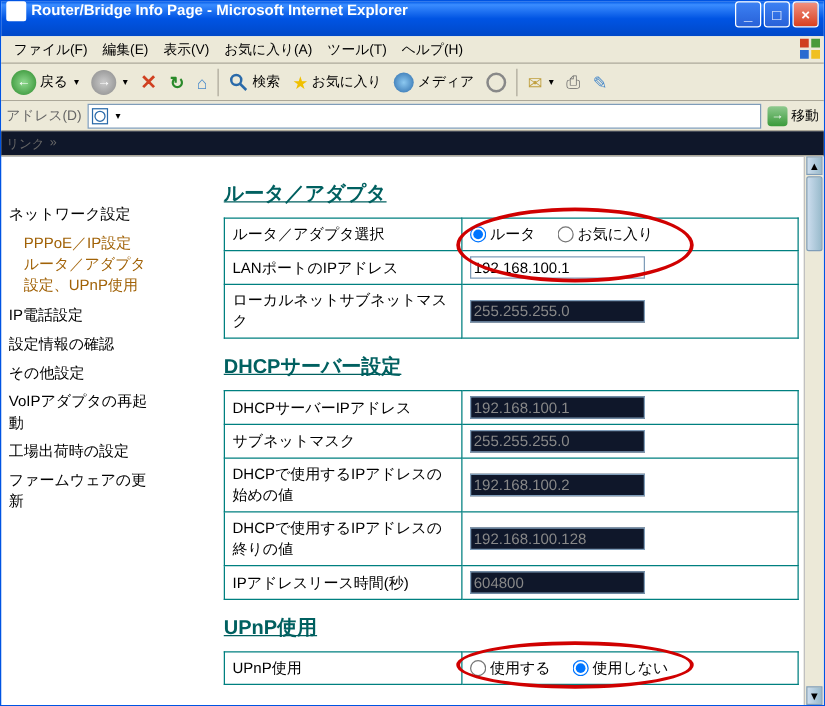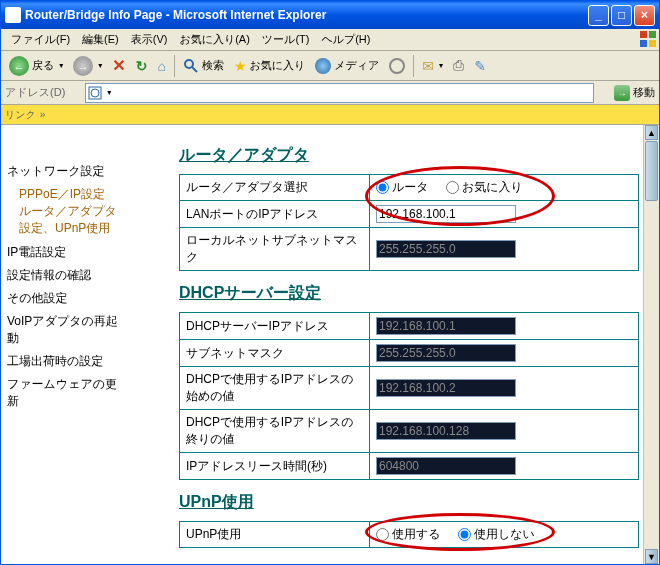--- a/index.html
+++ b/index.html
@@ -1,19 +1,19 @@
 <!DOCTYPE html>
 <html><head>
 <meta charset="utf-8">
 <style>
 * { box-sizing: border-box; margin: 0; padding: 0; }
 body { font-family: "MS PGothic", "Tahoma", sans-serif; font-size: 11px; background: #fff; }
 
 .window { width: 660px; height: 565px; border: 1px solid #0054e3; background: #fff; position: relative; }
-.titlebar { height: 28px; background: linear-gradient(to bottom, #0058e6 0%, #3a8cff 10%, #0054e3 50%, #0048c8 100%); color: #fff; display: flex; align-items: center; padding: 0 4px; font-weight: bold; font-size: 12px; }
+.titlebar { height: 28px; background: linear-gradient(to bottom, #0058e6 0%, #3a8cff 10%, #0054e3 50%, #0048c8 100%); color: #fff; display: flex; padding: 0 4px; font-weight: bold; font-size: 12px; }
 .titlebar .title-icon { width: 16px; height: 16px; margin-right: 4px; background: #fff; border-radius: 2px; display: inline-block; }
 .titlebar .spacer { flex: 1; }
 .titlebar .winbtn { width: 21px; height: 21px; margin-left: 2px; border: 1px solid #fff; border-radius: 3px; display: flex; align-items: center; justify-content: center; color: #fff; font-weight: bold; }
 .titlebar .min { background: linear-gradient(#3c81f3,#2861d8); }
 .titlebar .max { background: linear-gradient(#3c81f3,#2861d8); }
 .titlebar .close { background: linear-gradient(#f09080,#d84020); }
 
 .menubar { height: 22px; background: #ece9d8; border-bottom: 1px solid #aca899; display: flex; align-items: center; padding: 0 4px; position: relative; }
 .menubar .menu-item { padding: 2px 6px; cursor: default; }
 .menubar .logo-flag { position: absolute; right: 2px; top: 1px; width: 18px; height: 18px; }
@@ -29,28 +29,28 @@
 .home-ico { color: #4a8aca; font-size: 14px; }
 .search-ico { width:16px; height:16px; }
 .fav-ico { color: #f0c000; font-size: 14px; }
 .media-ico { width:16px; height:16px; border-radius:50%; background: radial-gradient(#8cc8f0,#2a6aaa); }
 .hist-ico { width:16px; height:16px; border-radius:50%; border:2px solid #888; }
 .mail-ico { color:#c0a040; font-size:14px; }
 .print-ico { color:#666; font-size:14px; }
 .edit-ico { color:#4a8aca; font-size:14px; }
 .small-arrow { font-size: 8px; color: #000; margin-left: 2px; }
 
-.addrbar { height: 24px; background: #ece9d8; border-bottom: 1px solid #aca899; display: flex; align-items: center; padding: 0 4px; gap: 20px; }
+.addrbar { height: 24px; background: #ece9d8; border-bottom: 1px solid #aca899; display: flex; align-items: center; padding: 0 4px; gap: 5px; }
 .addrbar .label { color: #666; }
 .addrbar .urlbox { flex: 1; height: 20px; border: 1px solid #7f9db9; background: #fff; display: flex; align-items: center; padding: 0 2px; }
 .addrbar .urlbox .ie-ico { width: 14px; height: 14px; margin-right: 3px; }
 .addrbar .gobtn { display: flex; align-items: center; gap: 3px; }
 .addrbar .go-ico { width: 16px; height: 16px; border-radius: 3px; background: linear-gradient(#8ec98e,#3a9a3a); display:flex; align-items:center; justify-content:center; color:#fff; font-size:10px; }
 
-.linksbar { height: 20px; background: #fde047; border-bottom: 1px solid #aca899; display: flex; align-items: center; padding: 0 4px; font-size: 10px; color: #666; }
+.linksbar { height: 20px; background: #0f172a; border-bottom: 1px solid #aca899; display: flex; align-items: center; padding: 0 4px; font-size: 10px; color: #666; }
 
 .content { position: absolute; top: 124px; bottom: 0; left: 0; right: 0; display: flex; }
 .sidebar { width: 130px; padding: 6px 6px; border-right: 0; overflow: hidden; font-size: 12px; margin-top: 32px; }
 .sidebar .sb-item { margin-bottom: 6px; cursor: default; }
 .sidebar .sb-sub { padding-left: 12px; color: #a16207; cursor: pointer; line-height: 1.4; }
 .main { flex: 1; padding: 8px 20px 8px 48px; overflow-y: auto; position: relative; font-size: 12px; }
 .main .scrollbar { position: absolute; right: 0; top: 0; bottom: 0; width: 16px; background: #ece9d8; border-left: 1px solid #c0c0c0; }
 .main .scrollbar .thumb { position: absolute; left: 1px; right: 1px; top: 16px; height: 60px; background: linear-gradient(to right,#cde,#9bc); border: 1px solid #7f9db9; border-radius: 2px; }
 .main .scrollbar .arr { position: absolute; left: 1px; right: 1px; height: 15px; background: linear-gradient(to right,#cde,#9bc); border: 1px solid #7f9db9; display:flex; align-items:center; justify-content:center; font-size:9px; }
 .main .scrollbar .arr.up { top: 0; }

